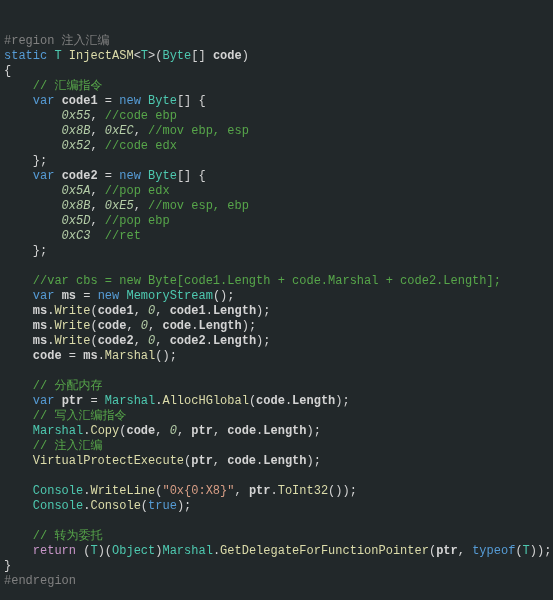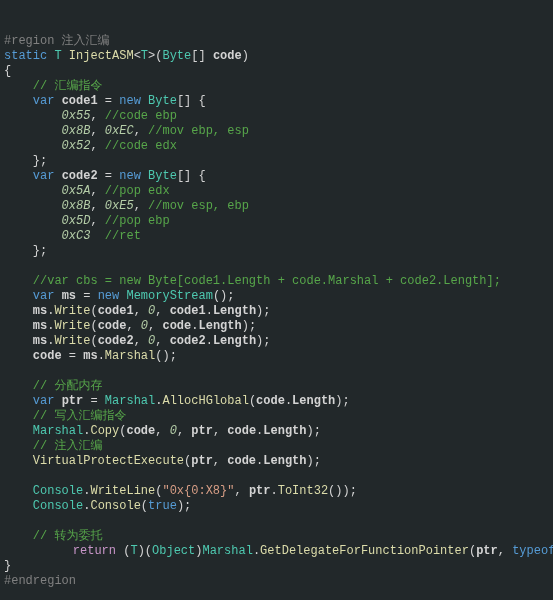--- a/index.html
+++ b/index.html
@@ -18,21 +18,21 @@
   }
   .pp { color: #808080; }
   .kw { color: #569cd6; margin-top: 28px; }
   .tp { color: #4ec9b0; }
   .id { color: #d4d4d4; font-weight: bold; }
   .cm { color: #57a64a; }
   .nm { color: #b5cea8; font-style: italic; }
   .st { color: #d69d85; }
   .mt { color: #dcdcaa; text-align: center; }
   .pn { color: #d4d4d4; }
-  .hi { color: #c896c8; margin-left: 40px; }
+  .hi { color: #c896c8; }
 </style>
 </head>
 <body>
 
 <div><span class="pp">#region</span><span class="pp"> 注入汇编</span>
 <span class="kw">static</span> <span class="tp">T</span> <span class="mt">InjectASM</span><span class="pn">&lt;</span><span class="tp">T</span><span class="pn">&gt;(</span><span class="tp">Byte</span><span class="pn">[] </span><span class="id">code</span><span class="pn">)</span>
 <span class="pn">{</span>
     <span class="cm">// 汇编指令</span>
     <span class="kw">var</span> <span class="id">code1</span> <span class="pn">=</span> <span class="kw">new</span> <span class="tp">Byte</span><span class="pn">[] {</span>
         <span class="nm">0x55</span><span class="pn">, </span><span class="cm">//code ebp</span>

